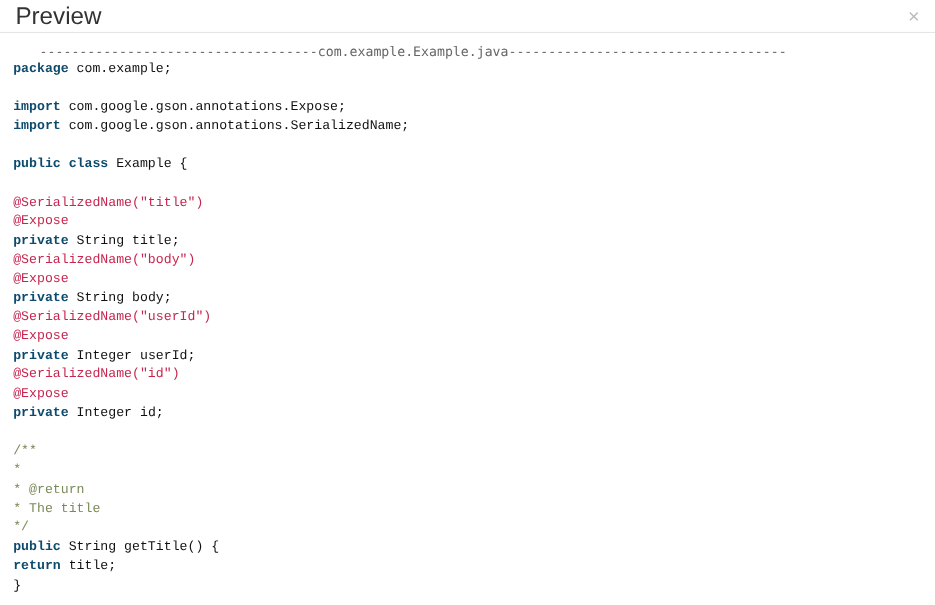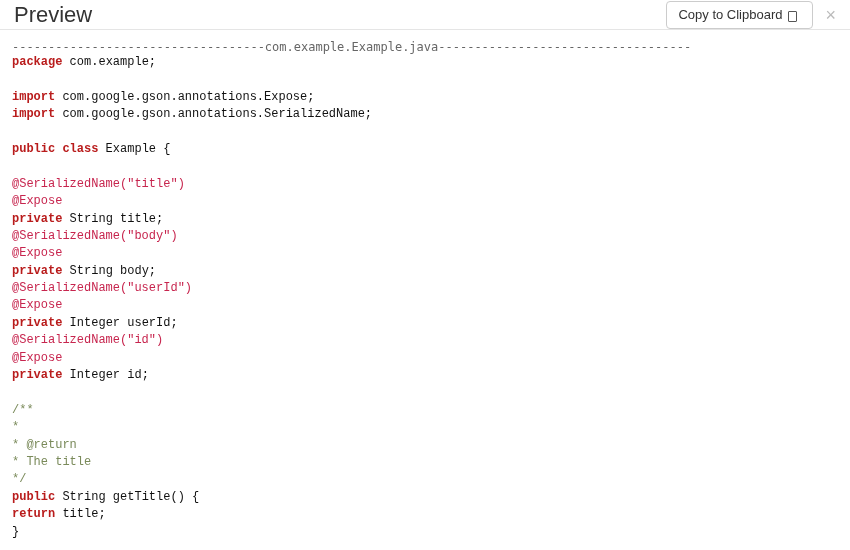--- a/index.html
+++ b/index.html
@@ -58,23 +58,23 @@
   .modal-body::-webkit-scrollbar-track { background: #f1f1f1; }
   .modal-body::-webkit-scrollbar-thumb { background: #c2c2c2; }
   pre.code {
     font-family: Menlo, Consolas, "Courier New", monospace;
     font-size: 12px;
     line-height: 1.45;
     white-space: pre;
     margin: 0;
     color: #111;
   }
-  .divider-line { color:#666; font-family: Menlo, Consolas, monospace; font-size:12px; }
+  .divider-line { color:#666; font-family: Menlo, Consolas, monospace; font-size:12px;margin-left:24px; }
   
-  .tok-kw   { color:#b91c1c; font-weight:bold; }
+  .tok-kw   { color:#0c4a6e; font-weight:bold; }
   .tok-ann  { color:#c7254e; }   
   .tok-jdoc { color:#7a8a5a; }
   
   .copy-icon {
     display:inline-block;
     width:13px; height:14px;
     position:relative;
   }
   .copy-icon .page {
     position:absolute;
@@ -85,27 +85,20 @@
   }
   .copy-icon .front { left:0; top:3px; }
   .copy-icon .back  { left:3px; top:0; z-index:-1; }
 </style>
 </head>
 <body>
 
 <div class="modal-header">
   <h3 class="modal-title">Preview</h3>
   <div class="header-right">
-    <button class="btn">
-      <span>Copy to Clipboard</span>
-      <span class="copy-icon">
-        <span class="page back"></span>
-        <span class="page front"></span>
-      </span>
-    </button>
     <span class="close-x">×</span>
   </div>
 </div>
 
 <div class="modal-body">
   <div class="divider-line">-----------------------------------com.example.Example.java-----------------------------------</div>
   <pre class="code" id="code-block"><div><span class="tok-kw">package</span><span> com.example;</span></div><div>&nbsp;</div><div><span class="tok-kw">import</span><span> com.google.gson.annotations.Expose;</span></div><div><span class="tok-kw">import</span><span> com.google.gson.annotations.SerializedName;</span></div><div>&nbsp;</div><div><span class="tok-kw">public class</span><span> Example {</span></div><div>&nbsp;</div><div><span class="tok-ann">@SerializedName("title")</span></div><div><span class="tok-ann">@Expose</span></div><div><span class="tok-kw">private</span><span> String title;</span></div><div><span class="tok-ann">@SerializedName("body")</span></div><div><span class="tok-ann">@Expose</span></div><div><span class="tok-kw">private</span><span> String body;</span></div><div><span class="tok-ann">@SerializedName("userId")</span></div><div><span class="tok-ann">@Expose</span></div><div><span class="tok-kw">private</span><span> Integer userId;</span></div><div><span class="tok-ann">@SerializedName("id")</span></div><div><span class="tok-ann">@Expose</span></div><div><span class="tok-kw">private</span><span> Integer id;</span></div><div>&nbsp;</div><div><span class="tok-jdoc">/**</span></div><div><span class="tok-jdoc">*</span></div><div><span class="tok-jdoc">* @return</span></div><div><span class="tok-jdoc">* The title</span></div><div><span class="tok-jdoc">*/</span></div><div><span class="tok-kw">public</span><span> String getTitle() {</span></div><div><span class="tok-kw">return</span><span> title;</span></div><div><span>}</span></div></pre>
 </div>
 
 </body></html>

